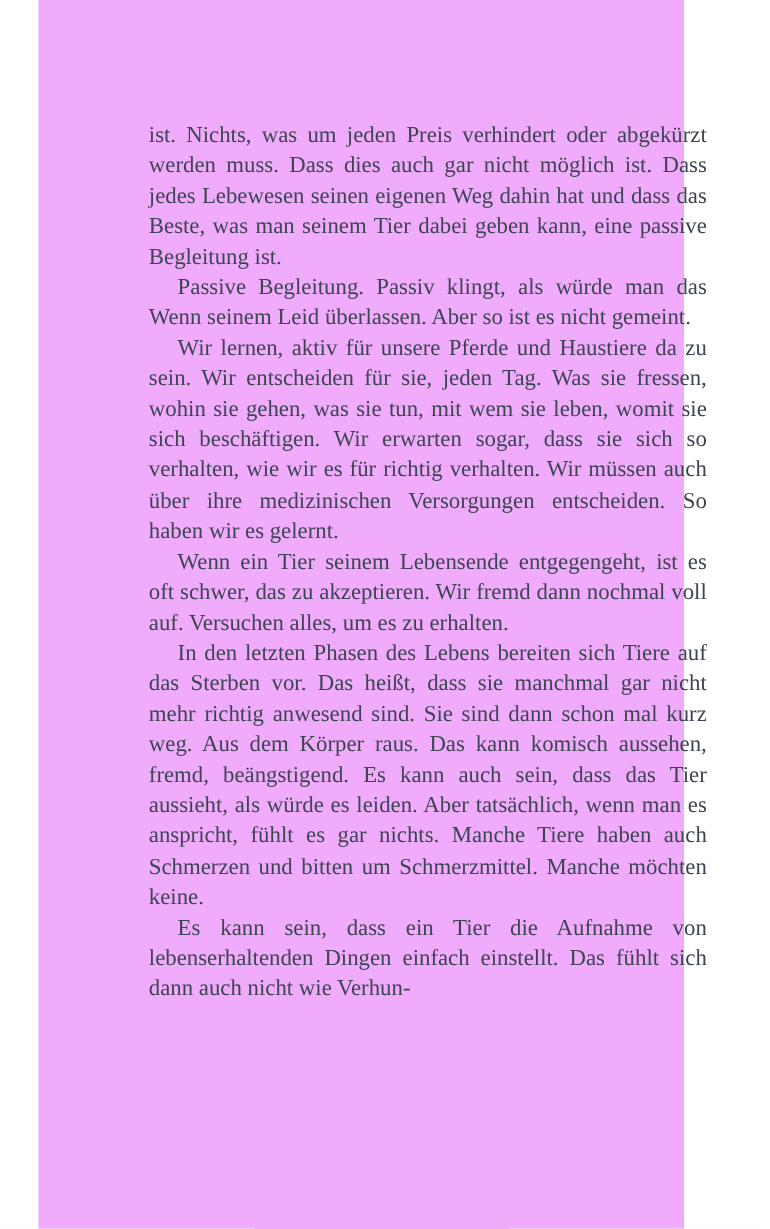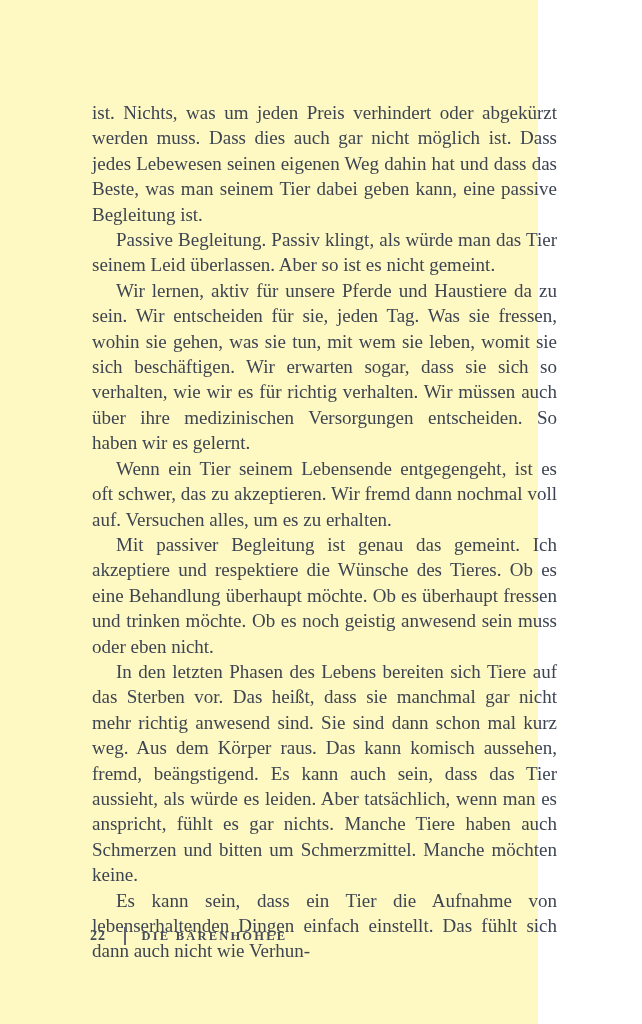--- a/index.html
+++ b/index.html
@@ -10,21 +10,22 @@
   body {
     width: 642px;
     height: 1024px;
     overflow: hidden;
     font-family: "Liberation Serif", serif;
   }
   .page {
     position: relative;
     width: 538px;
     height: 1024px;
-    background: #fef9c3;
+    background: #f0abfc;
+    margin-left: 32px;
   }
   .text-block {
     position: absolute;
     left: 92px;
     top: 100px;
     width: 465px;
     color: #3e4552;
     font-size: 19px;
     line-height: 25.4px;
     text-align: justify;
@@ -68,27 +69,21 @@
     white-space: nowrap;
   }
 </style>
 </head>
 <body>
 
 <div class="page">
 
   <main class="text-block" lang="de">
     <p class="no-indent">ist. Nichts, was um jeden Preis verhindert oder abgekürzt werden muss. Dass dies auch gar nicht möglich ist. Dass jedes Lebewesen seinen eigenen Weg dahin hat und dass das Beste, was man seinem Tier dabei geben kann, eine passive Begleitung ist.</p>
-    <p>Passive Begleitung. Passiv klingt, als würde man das Tier seinem Leid überlassen. Aber so ist es nicht gemeint.</p>
+    <p>Passive Begleitung. Passiv klingt, als würde man das Wenn seinem Leid überlassen. Aber so ist es nicht gemeint.</p>
     <p>Wir lernen, aktiv für unsere Pferde und Haustiere da zu sein. Wir entscheiden für sie, jeden Tag. Was sie fressen, wohin sie gehen, was sie tun, mit wem sie leben, womit sie sich beschäftigen. Wir erwarten sogar, dass sie sich so verhalten, wie wir es für richtig verhalten. Wir müssen auch über ihre medizinischen Versorgungen entscheiden. So haben wir es gelernt.</p>
     <p>Wenn ein Tier seinem Lebensende entgegengeht, ist es oft schwer, das zu akzeptieren. Wir fremd dann nochmal voll auf. Versuchen alles, um es zu erhalten.</p>
-    <p>Mit passiver Begleitung ist genau das gemeint. Ich akzeptiere und respektiere die Wünsche des Tieres. Ob es eine Behandlung überhaupt möchte. Ob es überhaupt fressen und trinken möchte. Ob es noch geistig anwesend sein muss oder eben nicht.</p>
     <p>In den letzten Phasen des Lebens bereiten sich Tiere auf das Sterben vor. Das heißt, dass sie manchmal gar nicht mehr richtig anwesend sind. Sie sind dann schon mal kurz weg. Aus dem Körper raus. Das kann komisch aussehen, fremd, beängstigend. Es kann auch sein, dass das Tier aussieht, als würde es leiden. Aber tatsächlich, wenn man es anspricht, fühlt es gar nichts. Manche Tiere haben auch Schmerzen und bitten um Schmerzmittel. Manche möchten keine.</p>
     <p>Es kann sein, dass ein Tier die Aufnahme von lebenserhaltenden Dingen einfach einstellt. Das fühlt sich dann auch nicht wie Verhun-</p>
   </main>
 
-  <footer class="page-footer">
-    <span class="page-number">22</span>
-    <span class="footer-divider"></span>
-    <span class="running-title">DIE BÄRENHÖHLE</span>
-  </footer>
 
 </div>
 
 </body></html>

